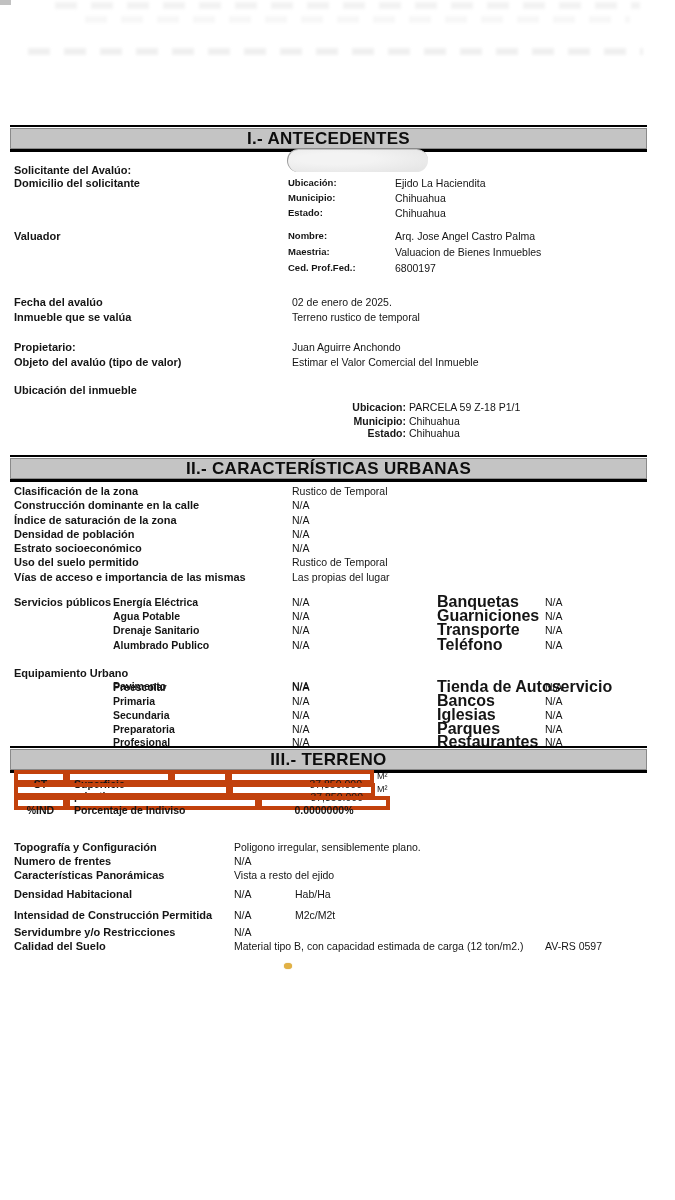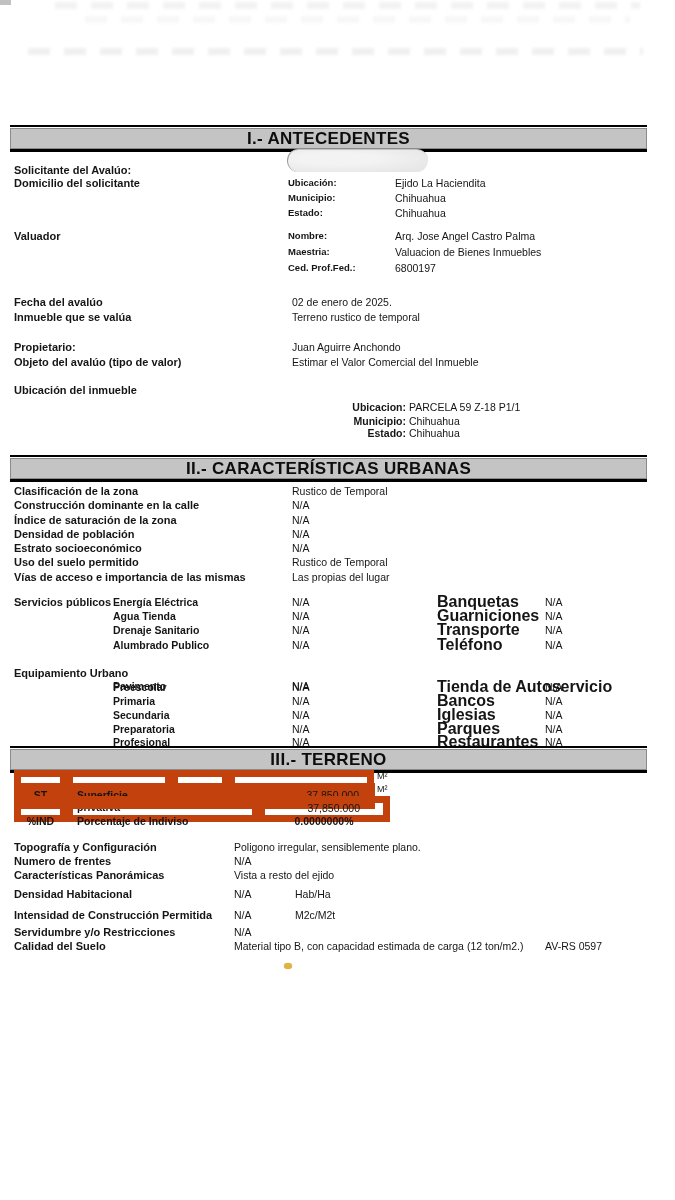--- a/index.html
+++ b/index.html
@@ -28,21 +28,21 @@
   .val{position:absolute;font-size:10.5px;white-space:nowrap;}
   .v234{left:234px;} .v292{left:292px;} .v295{left:295px;} .v372{left:364px;margin-left:31px;} .v409{left:409px;} .v545{left:545px;}
   
   .redact{position:absolute;left:287px;top:149px;width:140px;height:22px;border-radius:12px;
     background:radial-gradient(ellipse at 35% 40%,#f3f3f3 30%,#e6e6e6 85%);
     border-left:1px solid #9a9a9a;border-top:1px solid #c2c2c2;filter:blur(.4px);}
   
   .tbl{position:absolute;left:14px;top:770px;font-size:10.5px;}
   .trow{display:flex;height:14px;}
   .trow + .trow{margin-top:-1px;}
-  .c{border:7px solid #c2410c;box-sizing:border-box;line-height:12px;padding-top:12px;}
+  .c{border:4px solid #c2410c;box-sizing:border-box;line-height:12px;padding-top:4px;}
   .c + .c{margin-left:-1px;}
   .c.b{font-weight:bold;}
   .c.center{text-align:center;}
   .c.right{text-align:right;padding-right:8px;}
   .c.pl{padding-left:4px;}
   .unit{position:absolute;left:377px;font-size:9px;white-space:nowrap;}
   .dot{position:absolute;left:284px;top:963px;width:8px;height:6px;border-radius:50%;
     background:#e2b144;box-shadow:0 0 1px #caa23c;filter:blur(.4px);}
 </style>
 </head>
@@ -159,21 +159,21 @@
   </div>
 
   <div class="line" style="top:596px;">
     <span class="lbl">Servicios públicos</span>
     <span class="lbl2">Energía Eléctrica</span>
     <span class="val v292">N/A</span>
     <span class="rlbl2">Banquetas</span>
     <span class="val v545">N/A</span>
   </div>
   <div class="line" style="top:610px;">
-    <span class="lbl2">Agua Tienda</span>
+    <span class="lbl2">Agua Potable</span>
     <span class="val v292">N/A</span>
     <span class="rlbl2">Guarniciones</span>
     <span class="val v545">N/A</span>
   </div>
   <div class="line" style="top:624px;">
     <span class="lbl2">Drenaje Sanitario</span>
     <span class="val v292">N/A</span>
     <span class="rlbl2">Transporte</span>
     <span class="val v545">N/A</span>
   </div>

